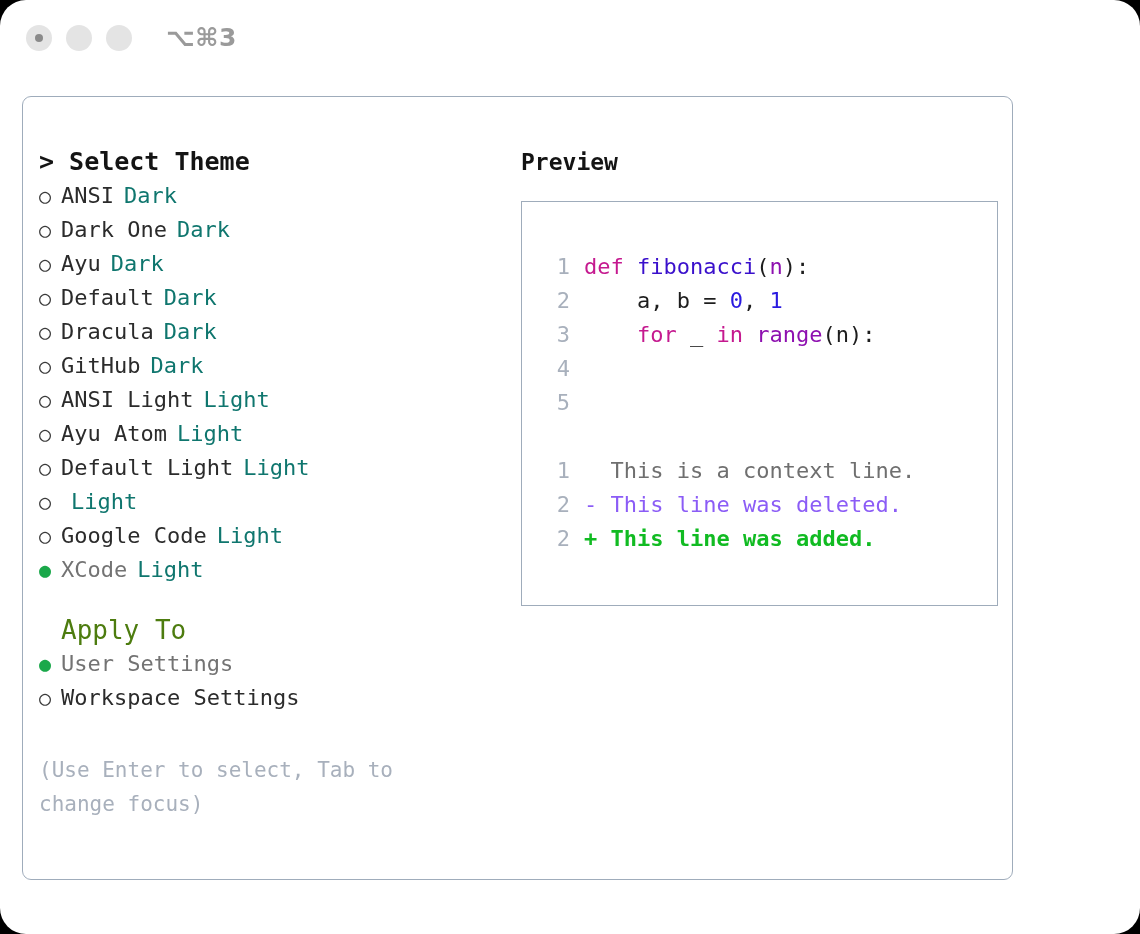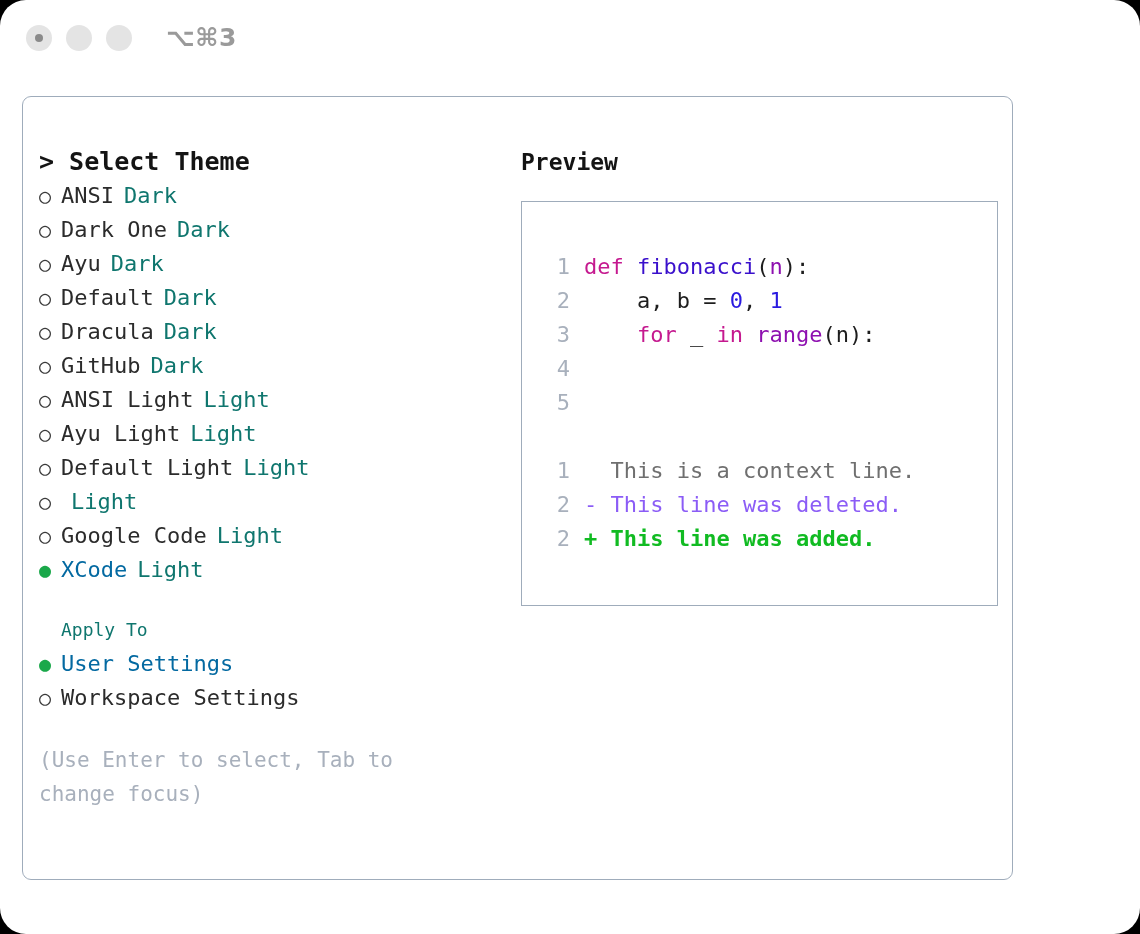--- a/index.html
+++ b/index.html
@@ -100,37 +100,37 @@
   }
   .opt-marker {
     display: inline-block;
     width: 22px;
     flex: none;
     font-size: 20px;
   }
   .opt-marker.sel { color: #1aa84a; }
   .opt-marker.unsel { color: #3a3a3a; }
   .opt-label { color: #2b2b2b; }
-  .opt-label.sel { color: #0369a1; }
+  .opt-label.sel { color: #737373; }
   .opt-kind {
     color: #0f766e;
     margin-left: 10px;
   }
 
   #apply-block { margin-top: 26px; }
   #apply-header {
-    font-size: 18px;
-    color: #0f766e;
+    font-size: 26px;
+    color: #4d7c0f;
     line-height: 34px;
     padding-left: 22px;
     white-space: nowrap;
   }
 
   #hint-text {
-    margin-top: 28px;
+    margin-top: 38px;
     font-size: 21px;
     color: #a8b0bc;
     line-height: 34px;
     width: 400px;
   }
 
   
   #preview-column {
     position: absolute;
     left: 478px;
@@ -227,21 +227,21 @@
             <span class="opt-label">GitHub</span>
             <span class="opt-kind">Dark</span>
           </div>
           <div class="opt-row">
             <span class="opt-marker unsel">○</span>
             <span class="opt-label">ANSI Light</span>
             <span class="opt-kind">Light</span>
           </div>
           <div class="opt-row">
             <span class="opt-marker unsel">○</span>
-            <span class="opt-label">Ayu Light</span>
+            <span class="opt-label">Ayu Atom</span>
             <span class="opt-kind">Light</span>
           </div>
           <div class="opt-row">
             <span class="opt-marker unsel">○</span>
             <span class="opt-label">Default Light</span>
             <span class="opt-kind">Light</span>
           </div>
           <div class="opt-row">
             <span class="opt-marker unsel">○</span>
             <span class="opt-kind">Light</span>

